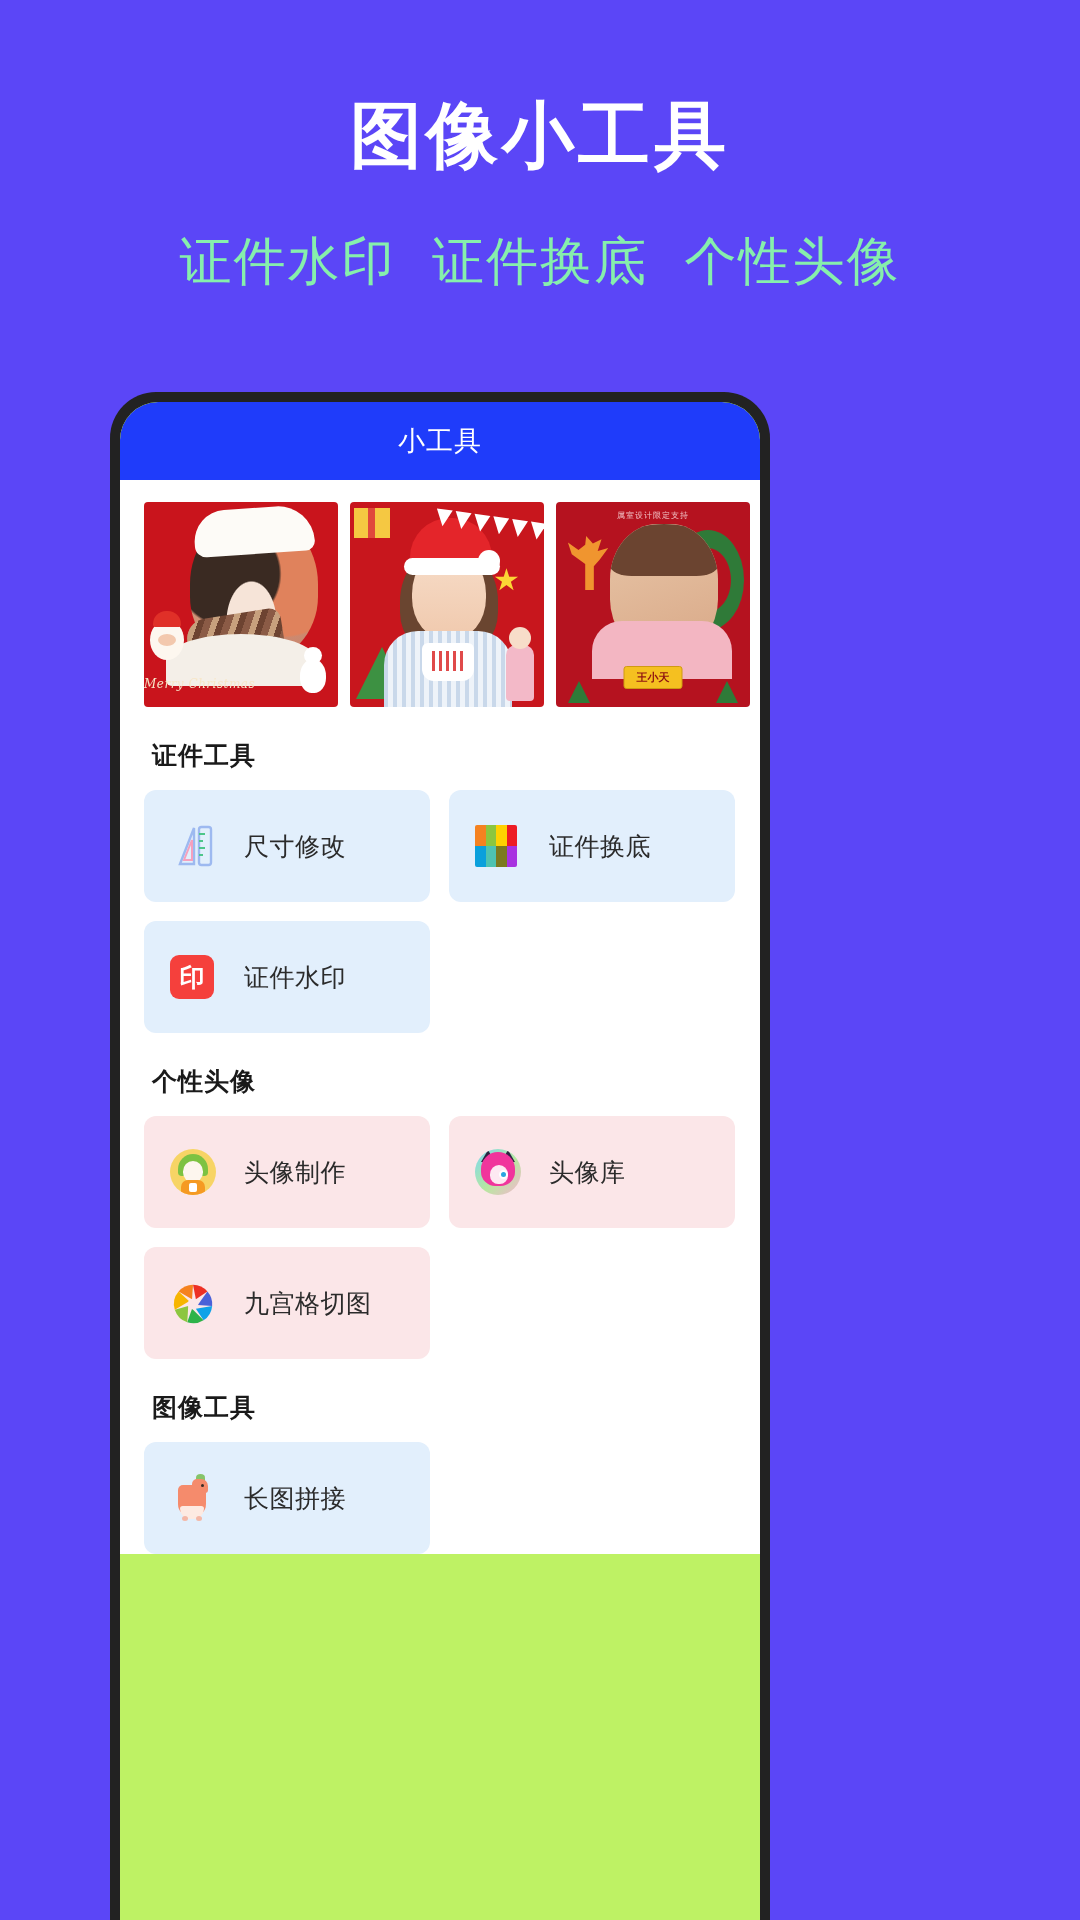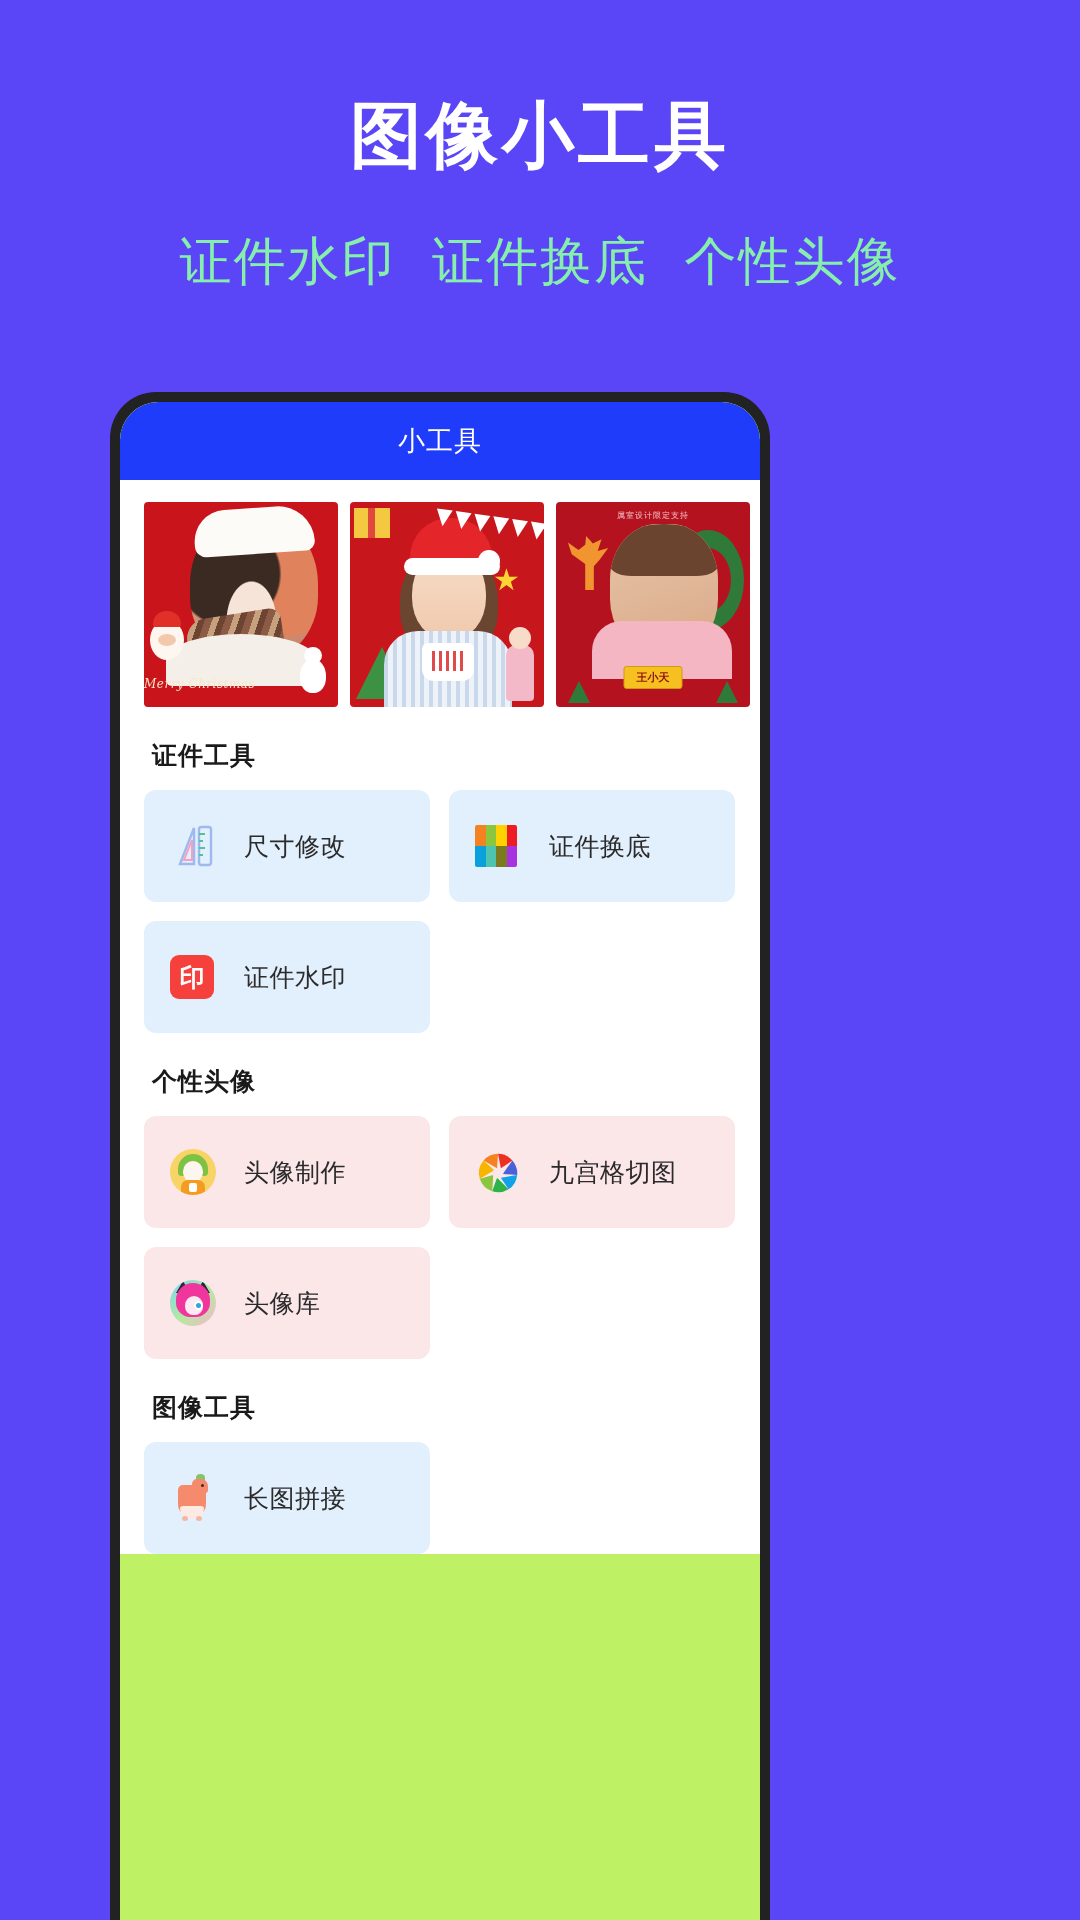--- a/index.html
+++ b/index.html
@@ -460,53 +460,53 @@
 
           <div class="tile pink">
             <div class="tile-icon">
               <div class="ic-avatar">
                 <div class="hair"></div>
                   <div class="fc"></div>
                   <div class="bd"></div>
               </div>
             </div>
             <div class="tile-label">头像制作</div>
+          </div>
+
+          <div class="tile pink">
+            <div class="tile-icon">
+              <div class="ic-cat">
+                <div class="ear1"></div>
+                  <div class="ear2"></div>
+                <div class="chair"></div>
+                  <div class="cface"></div>
+                  <div class="eye"></div>
+              </div>
+            </div>
+            <div class="tile-label">头像库</div>
           </div>
 
           <div class="tile pink">
             <div class="tile-icon ic-shutter">
               <svg viewBox="0 0 48 48" style="width:46px;height:46px;">
                 <g transform="translate(24,24)">
                   <path d="M0,-20 A20,20 0 0,1 15,-13 L3,-5 Z" fill="#ed3024"></path>
                   <path d="M15,-13 A20,20 0 0,1 20,2 L5,1 Z" fill="#4a61d8"></path>
                   <path d="M20,2 A20,20 0 0,1 11,17 L3,5 Z" fill="#0fa2e8"></path>
                   <path d="M11,17 A20,20 0 0,1 -6,19 L-1,5 Z" fill="#2db34a"></path>
                   <path d="M-6,19 A20,20 0 0,1 -19,6 L-5,2 Z" fill="#8cc63f"></path>
                   <path d="M-19,6 A20,20 0 0,1 -15,-13 L-4,-3 Z" fill="#f7b500"></path>
                   <path d="M-15,-13 A20,20 0 0,1 0,-20 L-1,-5 Z" fill="#f5821f"></path>
                   <circle r="5.5" fill="#fbe6e8"></circle>
                 </g>
               </svg>
             </div>
             <div class="tile-label">九宫格切图</div>
           </div>
 
-          <div class="tile pink">
-            <div class="tile-icon">
-              <div class="ic-cat">
-                <div class="ear1"></div>
-                  <div class="ear2"></div>
-                <div class="chair"></div>
-                  <div class="cface"></div>
-                  <div class="eye"></div>
-              </div>
-            </div>
-            <div class="tile-label">头像库</div>
-          </div>
-
         </div>
       </div>
 
       <div class="section">
         <div class="section-title">图像工具</div>
         <div class="grid">
 
           <div class="tile blue">
             <div class="tile-icon">
               <div class="ic-animal">

